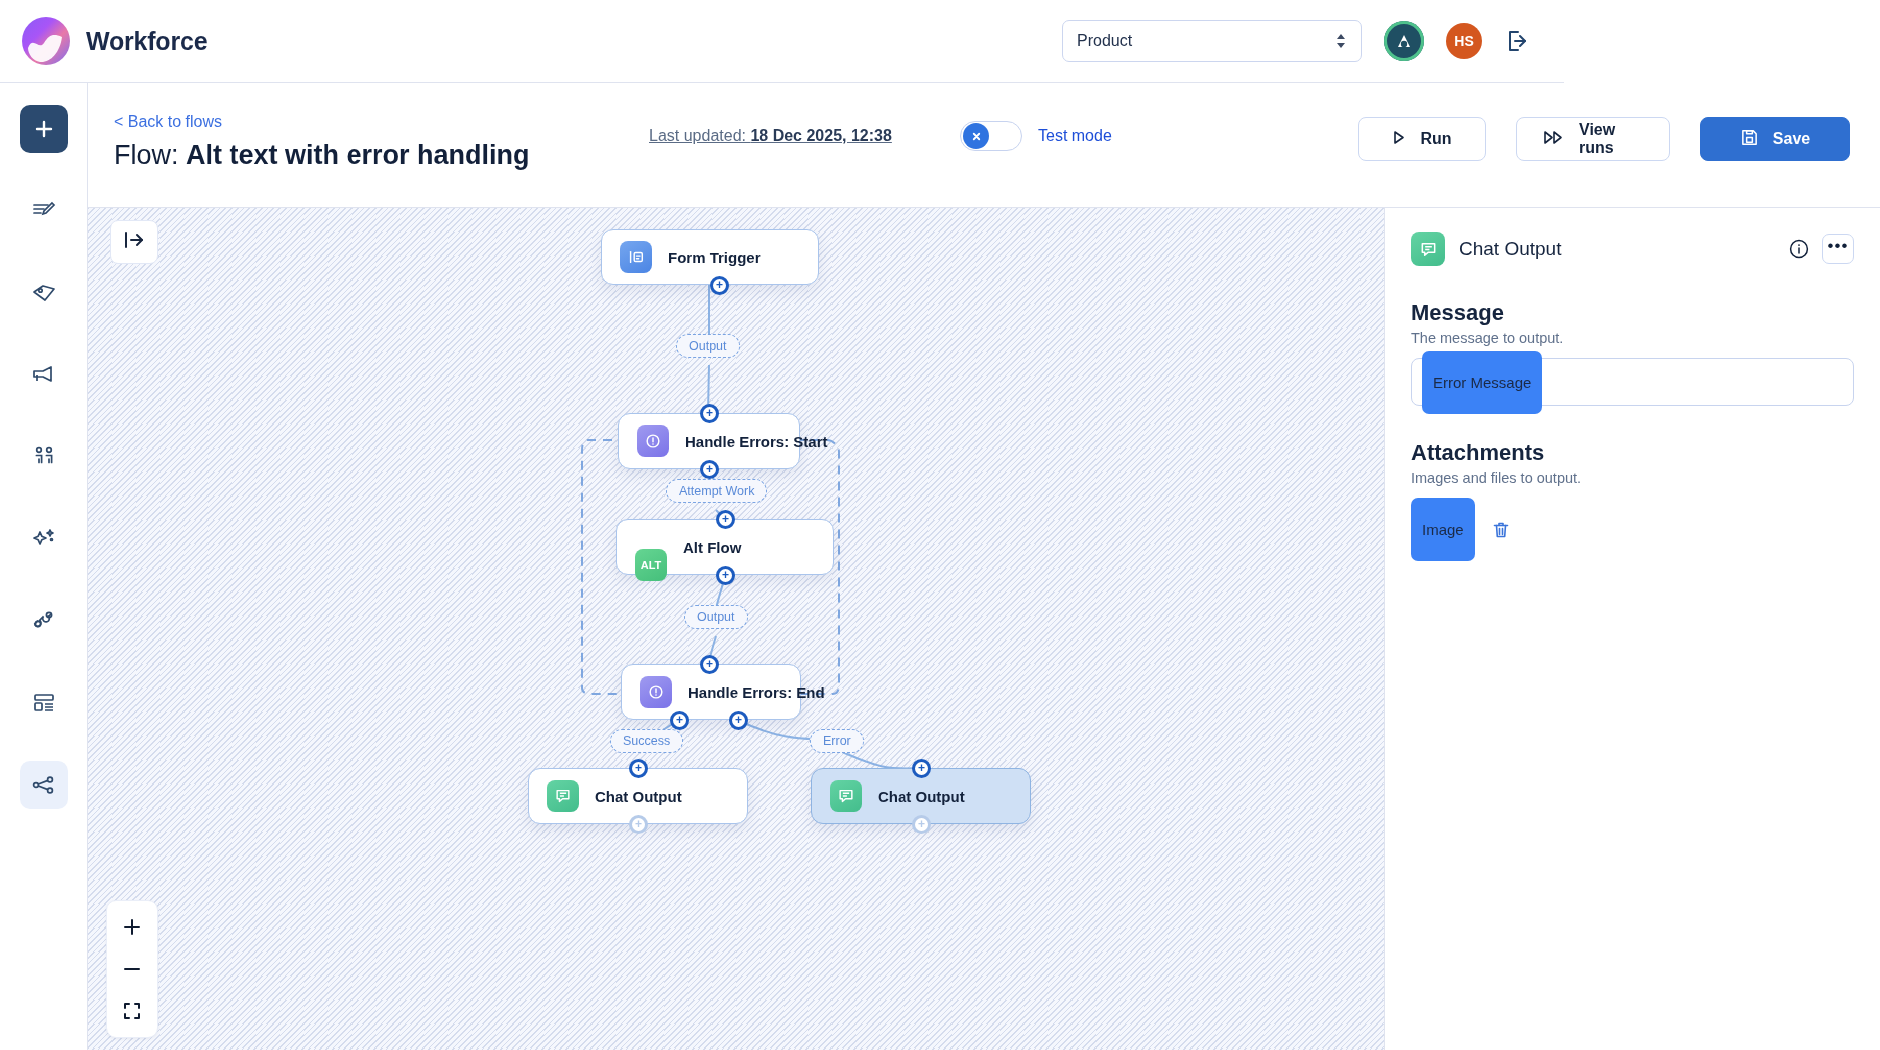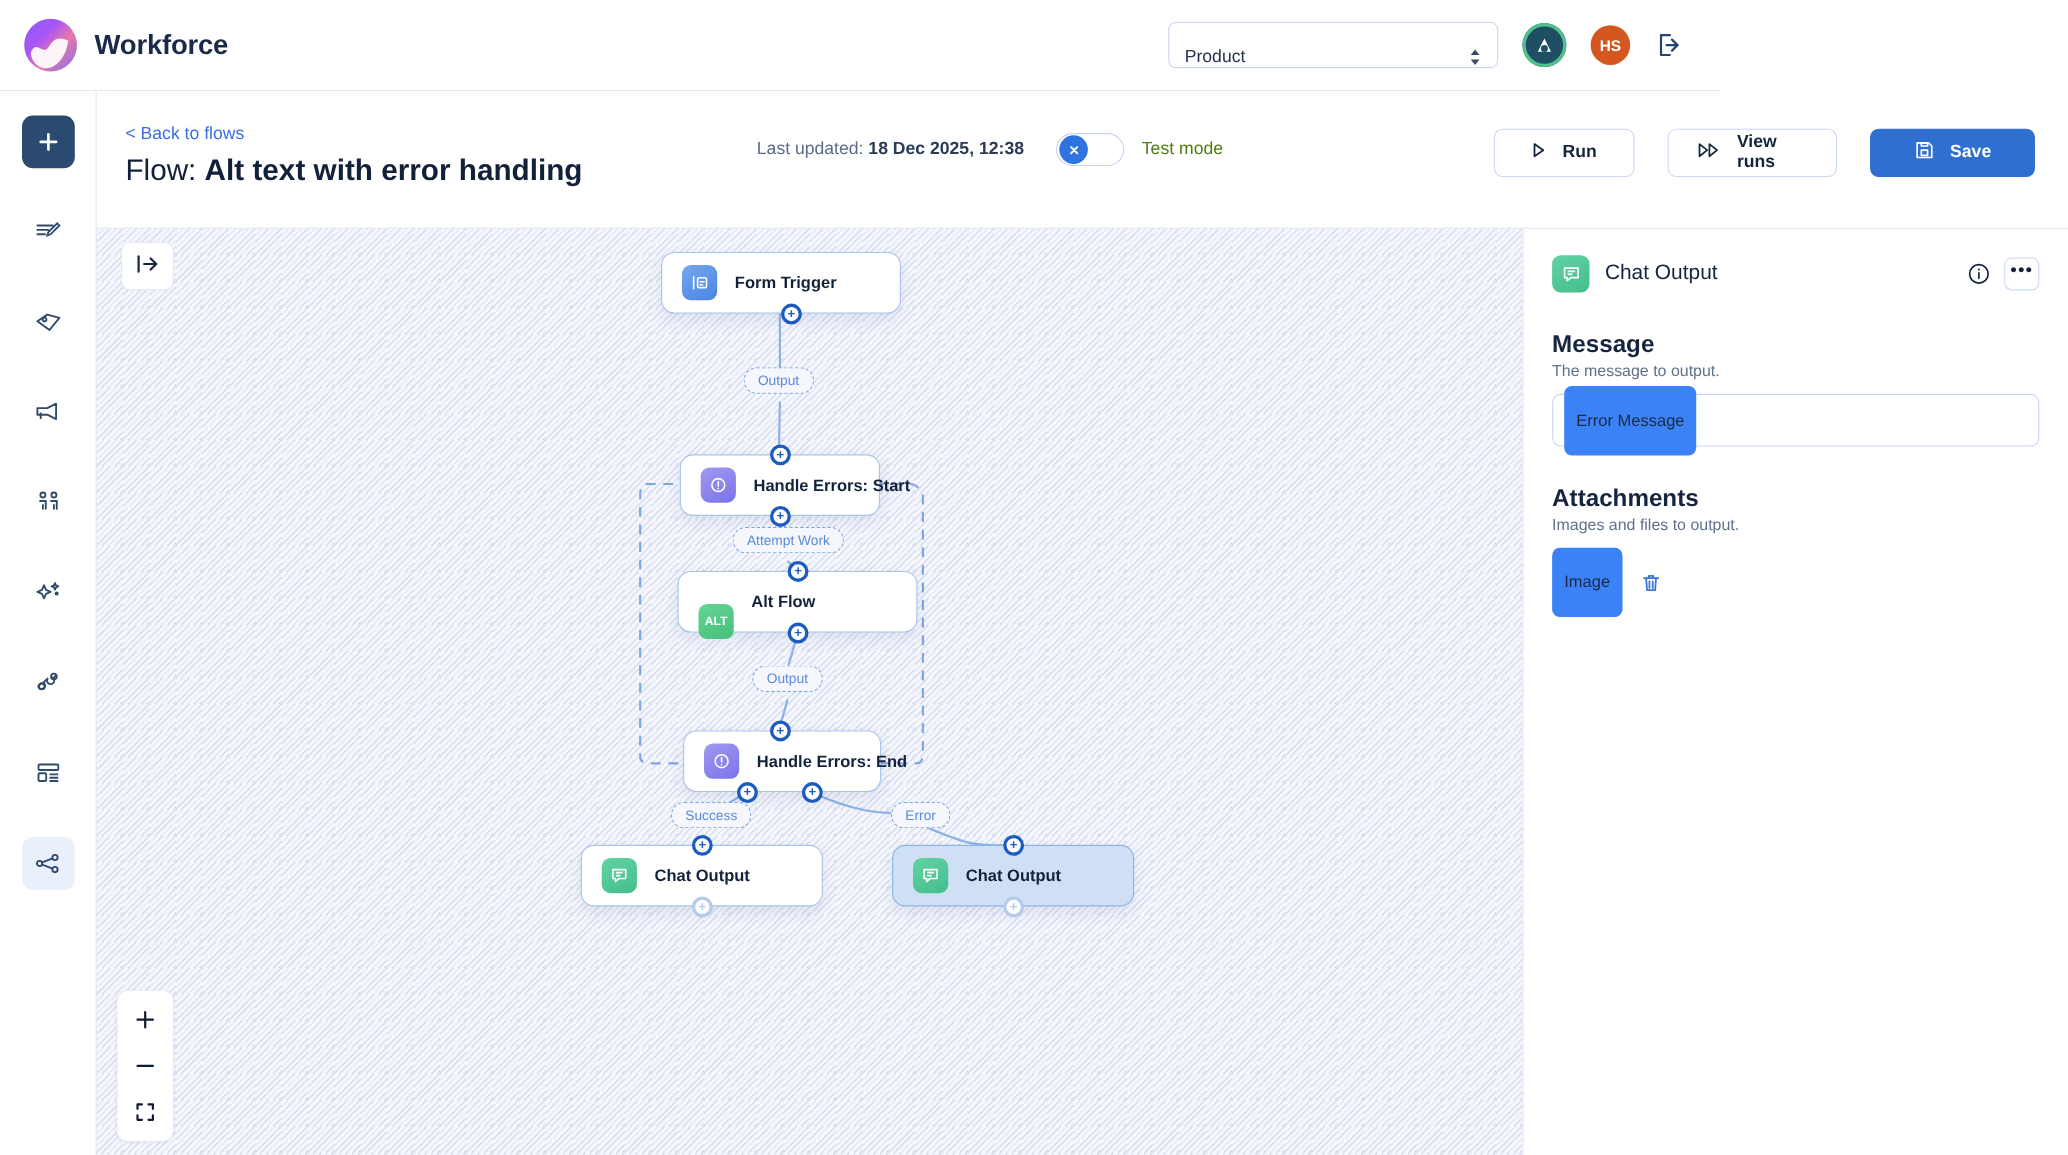--- a/index.html
+++ b/index.html
@@ -25,21 +25,21 @@
     position: relative; overflow: hidden;
   }
   #brand-logo svg { position: absolute; inset: 0; }
   #brand-title { font-size: 25px; font-weight: 700; color: #1b2a4a; letter-spacing: -0.2px; }
 
   #header-right {
     margin-left: auto; display: flex; align-items: center; gap: 22px; margin-right: 34px;
   }
   .select-box {
     width: 300px; height: 42px; border: 1px solid #ccd6ef; border-radius: 7px;
-    background: #fff; display: flex; align-items: flex-end; padding: 0 14px;
+    background: #fff; display: flex; align-items: center; padding: 0 14px;
     font-size: 16px; color: #23324d; position: relative;
   }
   .select-box .chev { margin-left: auto; display: flex; flex-direction: column; gap: 2px; color: #3c4a63; }
   .badge-circle {
     width: 40px; height: 40px; border-radius: 50%;
     background: #1f4f63; display: flex; align-items: center; justify-content: center;
     box-shadow: 0 0 0 3px #4fc28c inset;
     position: relative;
   }
   .avatar-hs {
@@ -71,37 +71,37 @@
   #back-to-flows {
     position: absolute; left: 26px; top: 30px;
     font-size: 16px; color: #3b6fe0;
   }
   #page-title {
     position: absolute; left: 26px; top: 57px;
     font-size: 27px; color: #12203a; font-weight: 400;
   }
   #page-title b { font-weight: 700; }
   #last-updated {
-    position: absolute; left: 600px; top: 44px;
-    font-size: 16px; color: #5a6b85;
+    position: absolute; left: 561px; top: 44px;
+    font-size: 16px; color: #5a6b85; text-decoration: underline;
   }
   #last-updated b { color: #2a3b57; font-weight: 700; }
   #test-mode-wrap {
     position: absolute; left: 872px; top: 38px; display: flex; align-items: center; gap: 16px;
   }
   .toggle {
     width: 62px; height: 30px; border-radius: 15px;
     border: 1px solid #c7d3ef; background: #fff; position: relative;
   }
   .toggle .knob {
     position: absolute; left: 2px; top: 1px; width: 26px; height: 26px; border-radius: 50%;
     background: #2f73e0; display: flex; align-items: center; justify-content: center;
     color: #fff; font-size: 12px; font-weight: 700;
   }
-  #test-mode-label { font-size: 16px; color: #4d7c0f; }
+  #test-mode-label { font-size: 16px; color: #1d4ed8; }
   #subheader-actions {
     position: absolute; right: 30px; top: 34px; display: flex; align-items: center; gap: 30px;
   }
   .btn {
     height: 44px; border-radius: 8px; display: flex; align-items: center; justify-content: center;
     gap: 14px; font-size: 16px; font-weight: 700; padding: 0 26px;
     border: 1px solid #ccd8f2; background: #fff; color: #15243d;
   }
   .btn.primary { background: #2f6fd0; border-color: #2f6fd0; color: #fff; }
   #btn-run { width: 128px; }

